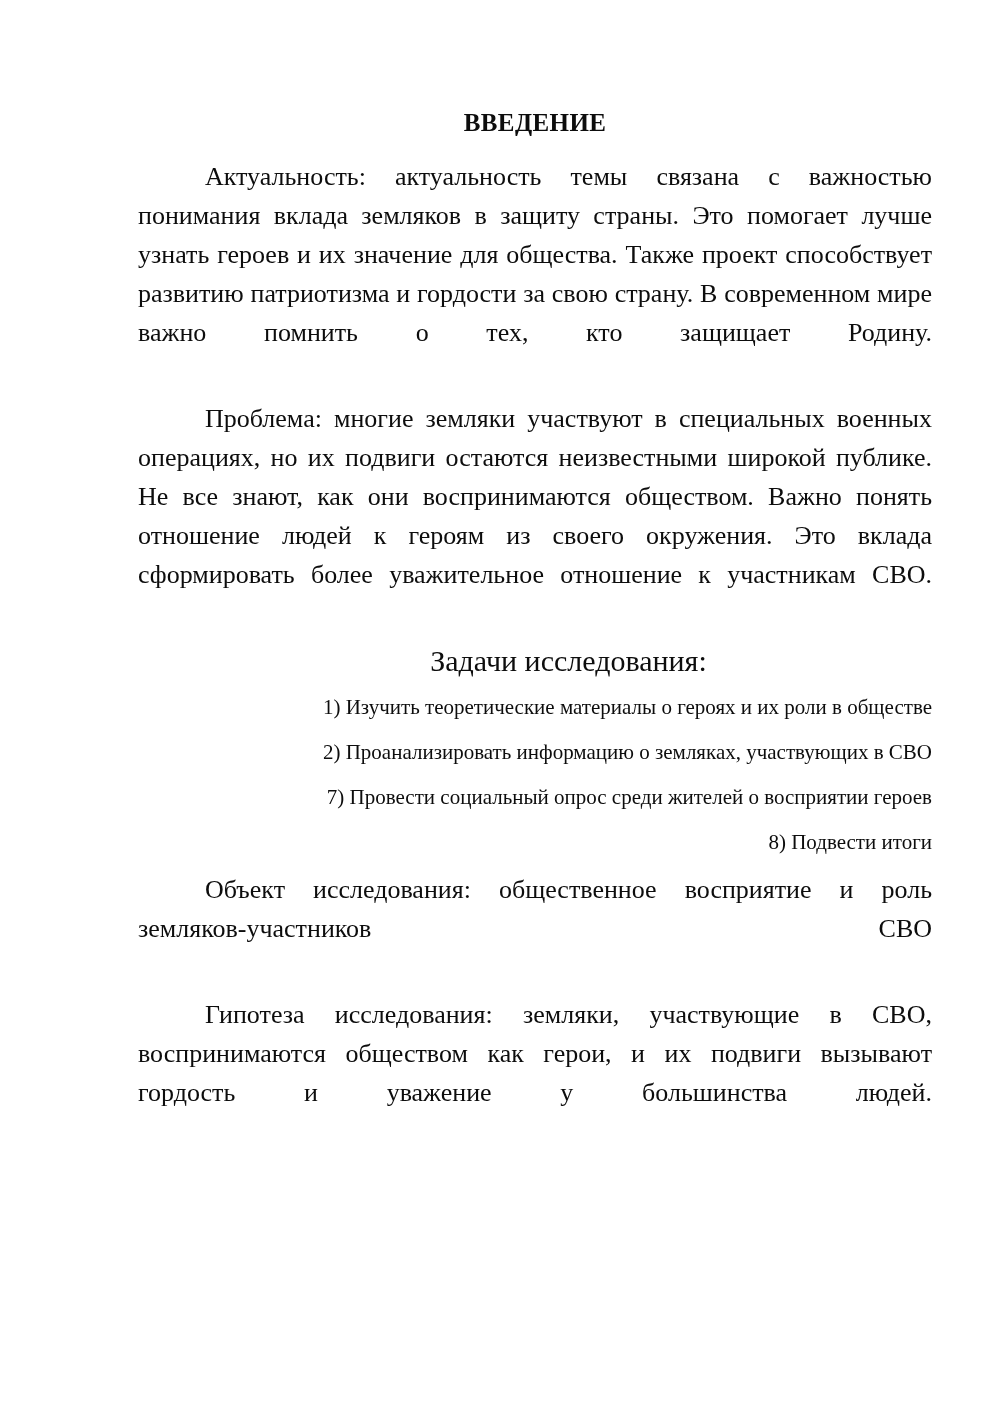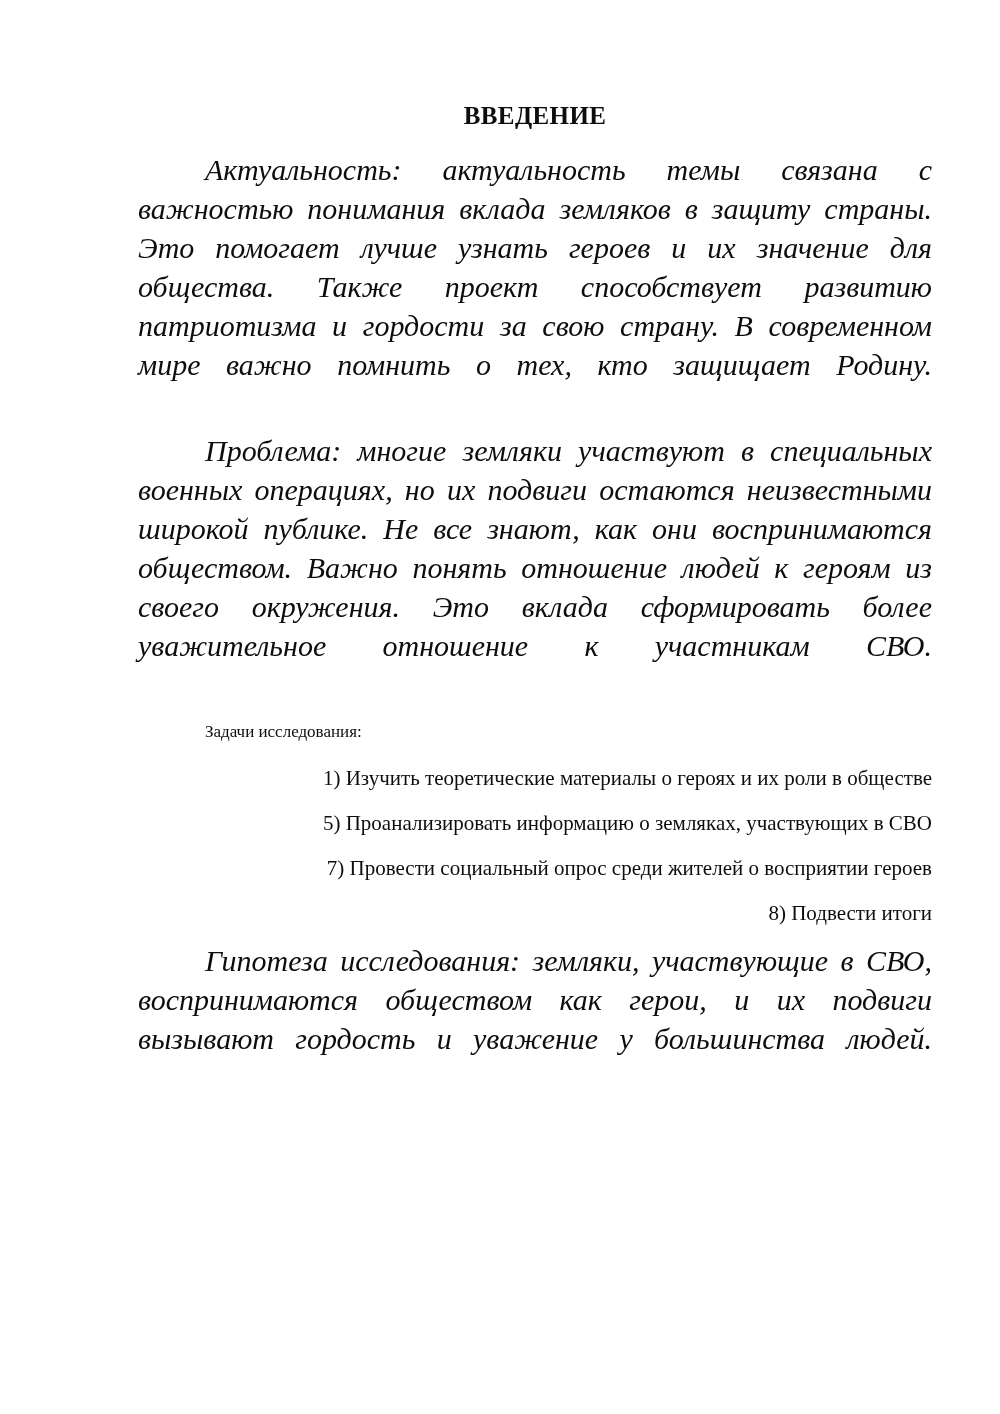--- a/index.html
+++ b/index.html
@@ -5,21 +5,21 @@
 <style>
   html, body {
     margin: 0;
     padding: 0;
     background: #ffffff;
   }
   .page {
     position: relative;
     width: 1000px;
     height: 1212px;
-    margin: 8px auto;
+    margin: 15px auto;
     background: #ffffff;
     overflow: hidden;
     font-family: "Liberation Serif", "DejaVu Serif", serif;
     color: #0d0d0d;
     -webkit-font-smoothing: antialiased;
   }
 
   .content {
     position: absolute;
     left: 138px;
@@ -30,41 +30,40 @@
   .doc-title {
     font-size: 25px;
     font-weight: bold;
     text-align: center;
     letter-spacing: 0.4px;
     line-height: 39px;
     margin: 0 0 15px 0;
   }
 
   .para {
-    font-size: 30px;
+    font-size: 26px;
     line-height: 39px;
     text-align: justify;
     text-justify: inter-word;
     text-indent: 67px;
     margin: 0 0 8px 0;
     hyphens: none;
-    font-style: italic;
   }
 
   
   .para::after {
     content: "";
     display: inline-block;
     width: 100%;
   }
 
   .para-plain {
-    font-size: 17px;
+    font-size: 30px;
     line-height: 39px;
-    text-align: left;
+    text-align: center;
     text-indent: 67px;
     margin: 0 0 8px 0;
   }
 
   .list {
     list-style: none;
     margin: 0 0 8px 0;
     padding: 0;
   }
 
@@ -99,25 +98,26 @@
 
     <p class="para">Актуальность: актуальность темы связана с важностью понимания вклада земляков в защиту страны. Это помогает лучше узнать героев и их значение для общества. Также проект способствует развитию патриотизма и гордости за свою страну. В современном мире важно помнить о тех, кто защищает Родину.</p>
 
     <p class="para">Проблема: многие земляки участвуют в специальных военных операциях, но их подвиги остаются неизвестными широкой публике. Не все знают, как они воспринимаются обществом. Важно понять отношение людей к героям из своего окружения. Это вклада сформировать более уважительное отношение к участникам СВО.</p>
 
 
     <p class="para-plain">Задачи исследования:</p>
 
     <ul class="list">
       <li class="list-item">1) Изучить теоретические материалы о героях и их роли в обществе</li>
-      <li class="list-item">5) Проанализировать информацию о земляках, участвующих в СВО</li>
+      <li class="list-item">2) Проанализировать информацию о земляках, участвующих в СВО</li>
       <li class="list-item">7) Провести социальный опрос среди жителей о восприятии героев</li>
       <li class="list-item">8) Подвести итоги</li>
     </ul>
 
+    <p class="para">Объект исследования: общественное восприятие и роль земляков-участников СВО</p>
 
 
     <p class="para">Гипотеза исследования: земляки, участвующие в СВО, воспринимаются обществом как герои, и их подвиги вызывают гордость и уважение у большинства людей.</p>
 
   </div>
 
   <div class="page-number">3</div>
 
 </div>
 

